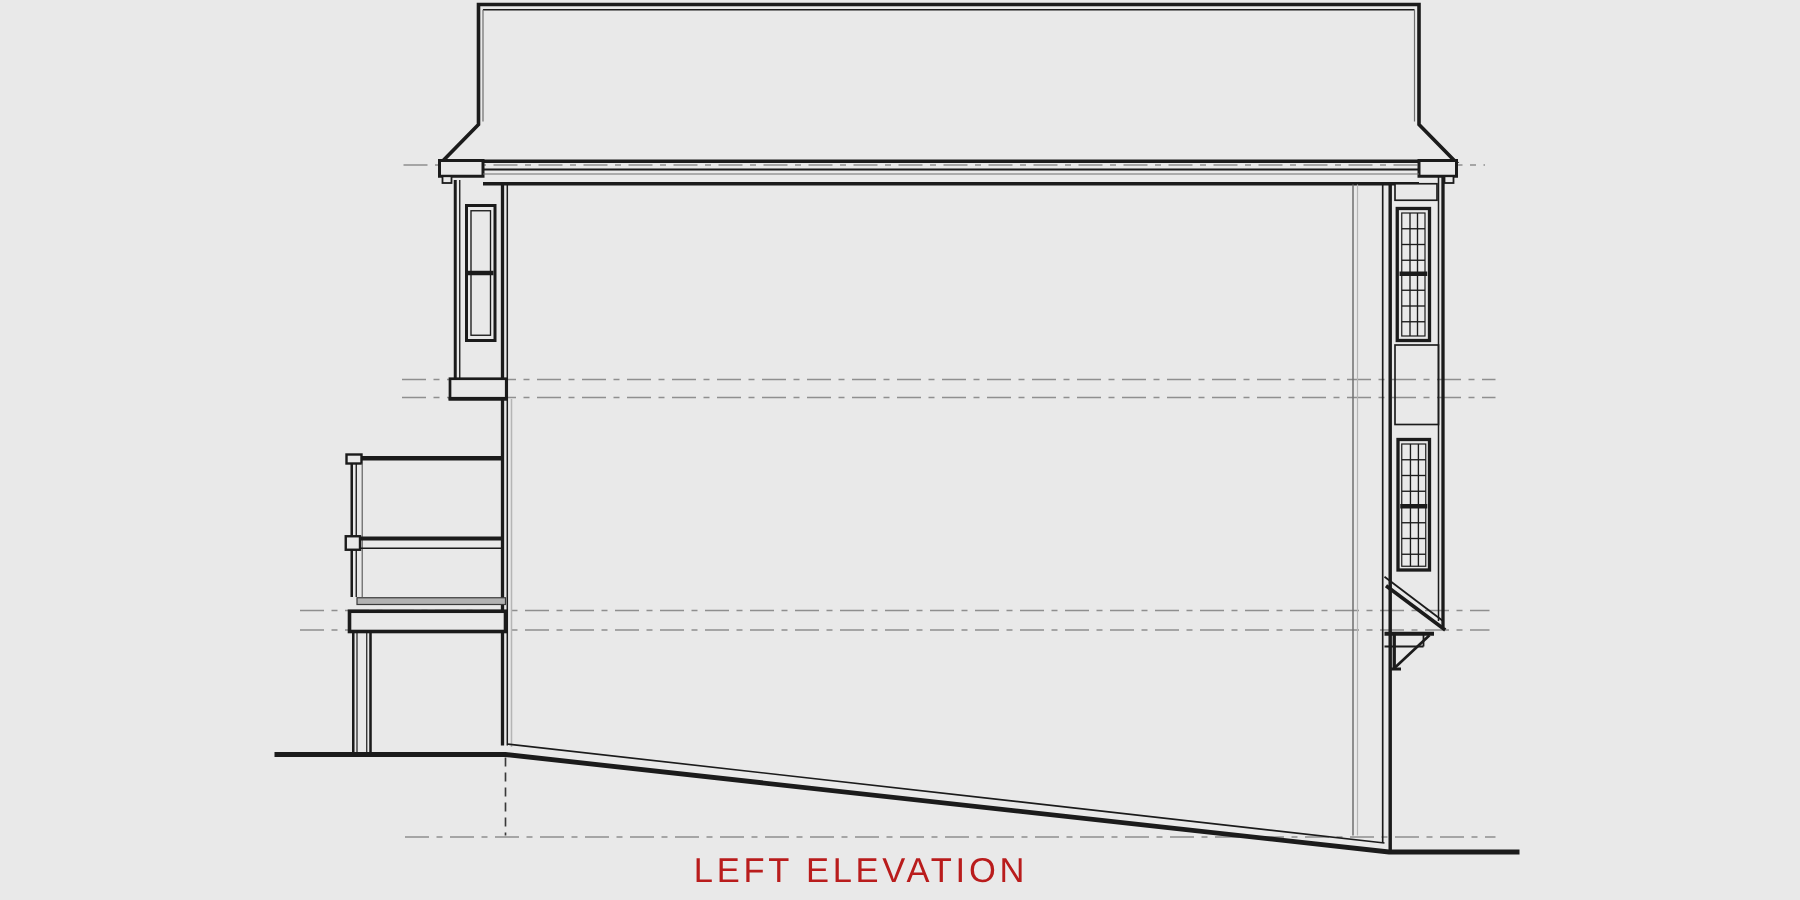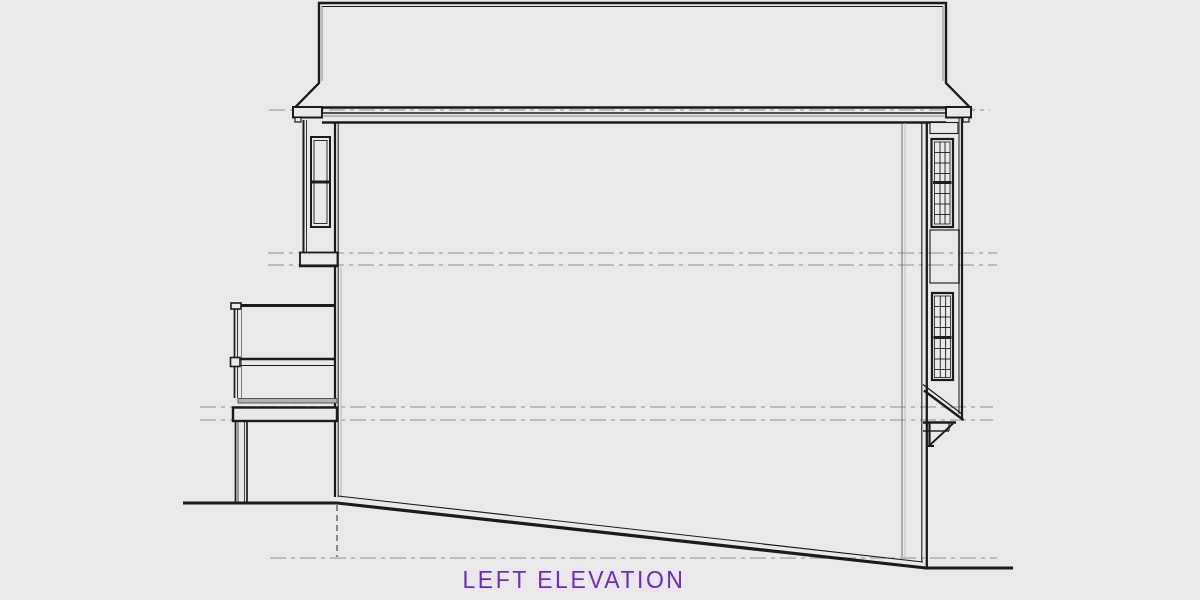--- a/index.html
+++ b/index.html
@@ -10,21 +10,21 @@
     position:relative;
   }
   #stage{position:absolute;inset:0;}
   svg{display:block;}
   .title{
     position:absolute;
     left:414px;top:567px;width:320px;
     text-align:center;
     font-size:23px;
     letter-spacing:2.5px;
-    color:#6d28d9;
+    color:#b91c1c;
     font-weight:400;
     white-space:nowrap;
   }
 </style>
 </head>
 <body>
 
 <div id="stage">
   <svg width="1200" height="600" viewBox="0 0 1200 600">
       <line x1="269" y1="110" x2="990" y2="110" fill="none" stroke="#8f8f8f" stroke-width="1" stroke-dasharray="16 5 4 5" stroke-linecap="butt"></line>

